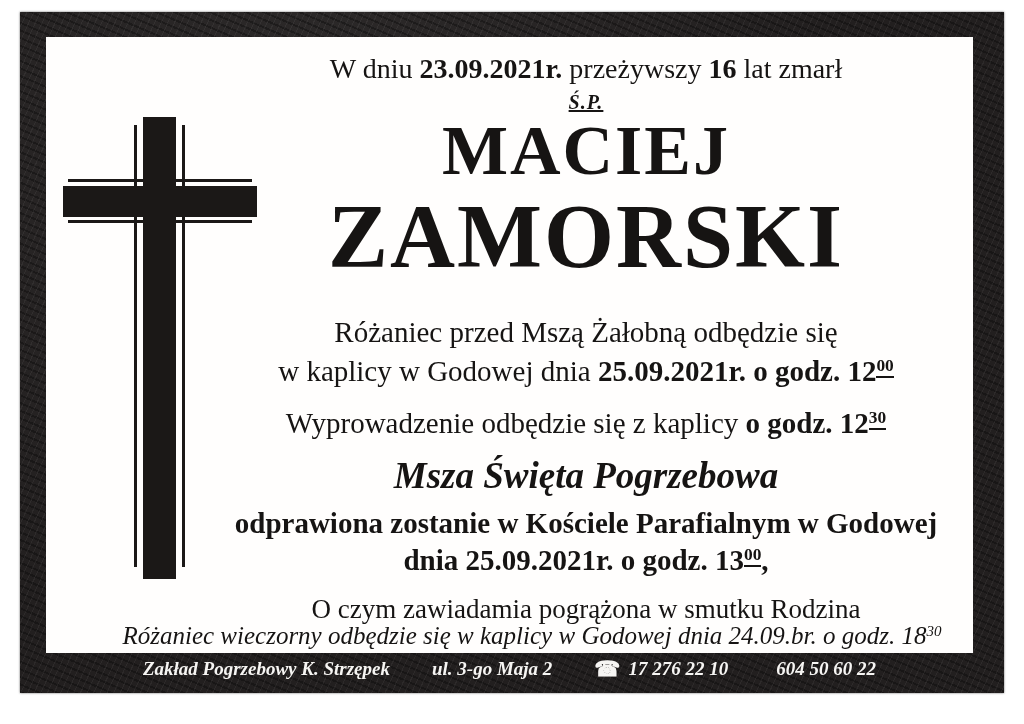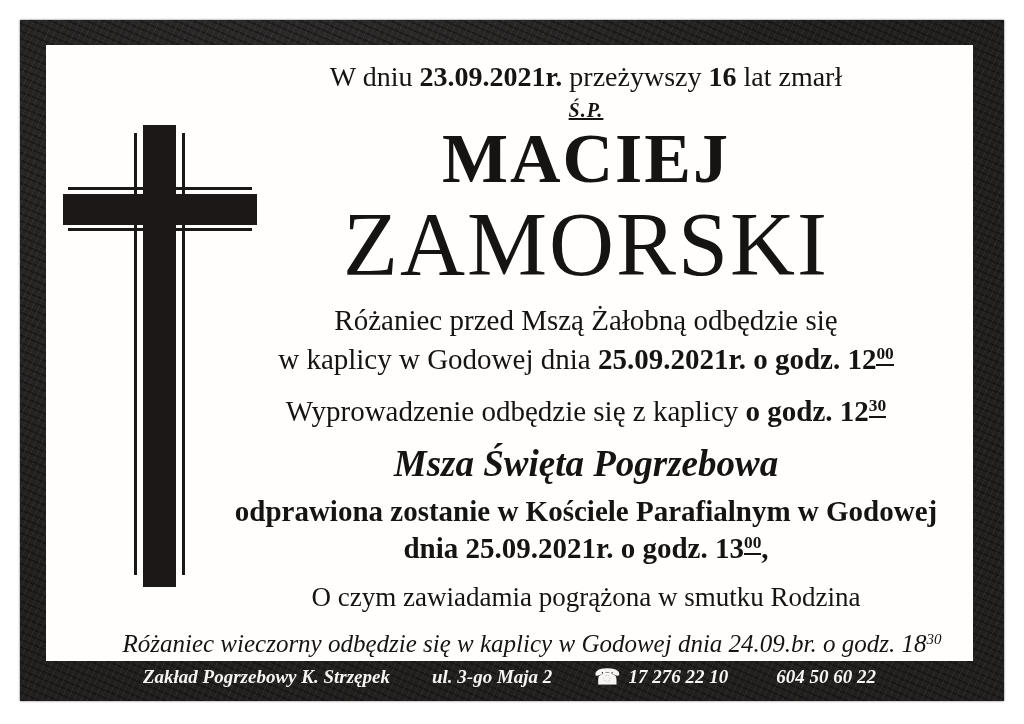--- a/index.html
+++ b/index.html
@@ -11,21 +11,21 @@
     height: 724px;
     background: #ffffff;
     font-family: "Liberation Serif", "DejaVu Serif", serif;
     color: #161413;
     overflow: hidden;
   }
 
   
   .frame {
     position: absolute;
-    left: 20px; top: 20px;
+    left: 20px; top: 12px;
     width: 984px; height: 681px;
     background-color: #221f1f;
     background-image:
       repeating-linear-gradient(115deg, rgba(255,255,255,0.05) 0 1px, transparent 1px 6px),
       repeating-linear-gradient(23deg, rgba(0,0,0,0.30) 0 2px, transparent 2px 7px),
       radial-gradient(circle at 30% 20%, rgba(255,255,255,0.05), transparent 60%);
     box-shadow: 0 0 2px rgba(0,0,0,0.6);
     padding-left: 32px;
   }
 
@@ -46,22 +46,22 @@
   .content {
     position: absolute;
     left: 154px; top: 6px;
     width: 772px;
     text-align: center;
   }
 
   .intro      { font-size: 28px; line-height: 36px; margin-top: 8px; }
   .sp         { font-size: 20px; line-height: 26px; font-weight: bold; font-style: italic; letter-spacing: 1px; margin-top: 2px; text-decoration: underline; }
   .firstname  { font-size: 70px; line-height: 72px; font-weight: bold; letter-spacing: 2px; }
-  .lastname   { font-size: 90px; line-height: 100px; font-weight: normal; letter-spacing: 2px; }
-  .rosary1    { font-size: 29px; line-height: 38px; margin-top: 6px; }
+  .lastname   { font-size: 90px; line-height: 100px; font-weight: bold; letter-spacing: 2px; }
+  .rosary1    { font-size: 29px; line-height: 38px; margin-top: 26px; }
   .rosary2    { font-size: 29px; line-height: 40px; }
   .procession { font-size: 29px; line-height: 40px; margin-top: 12px; }
   .mass-title { font-size: 37px; line-height: 46px; font-weight: bold; font-style: italic; margin-top: 10px; }
   .mass1      { font-size: 29px; line-height: 36px; font-weight: bold; margin-top: 6px; }
   .mass2      { font-size: 29px; line-height: 38px; font-weight: bold; }
   .family     { font-size: 27px; line-height: 36px; margin-top: 12px; text-align: center; }
 
   .evening {
     position: absolute;
     left: 48px; top: 582px;

